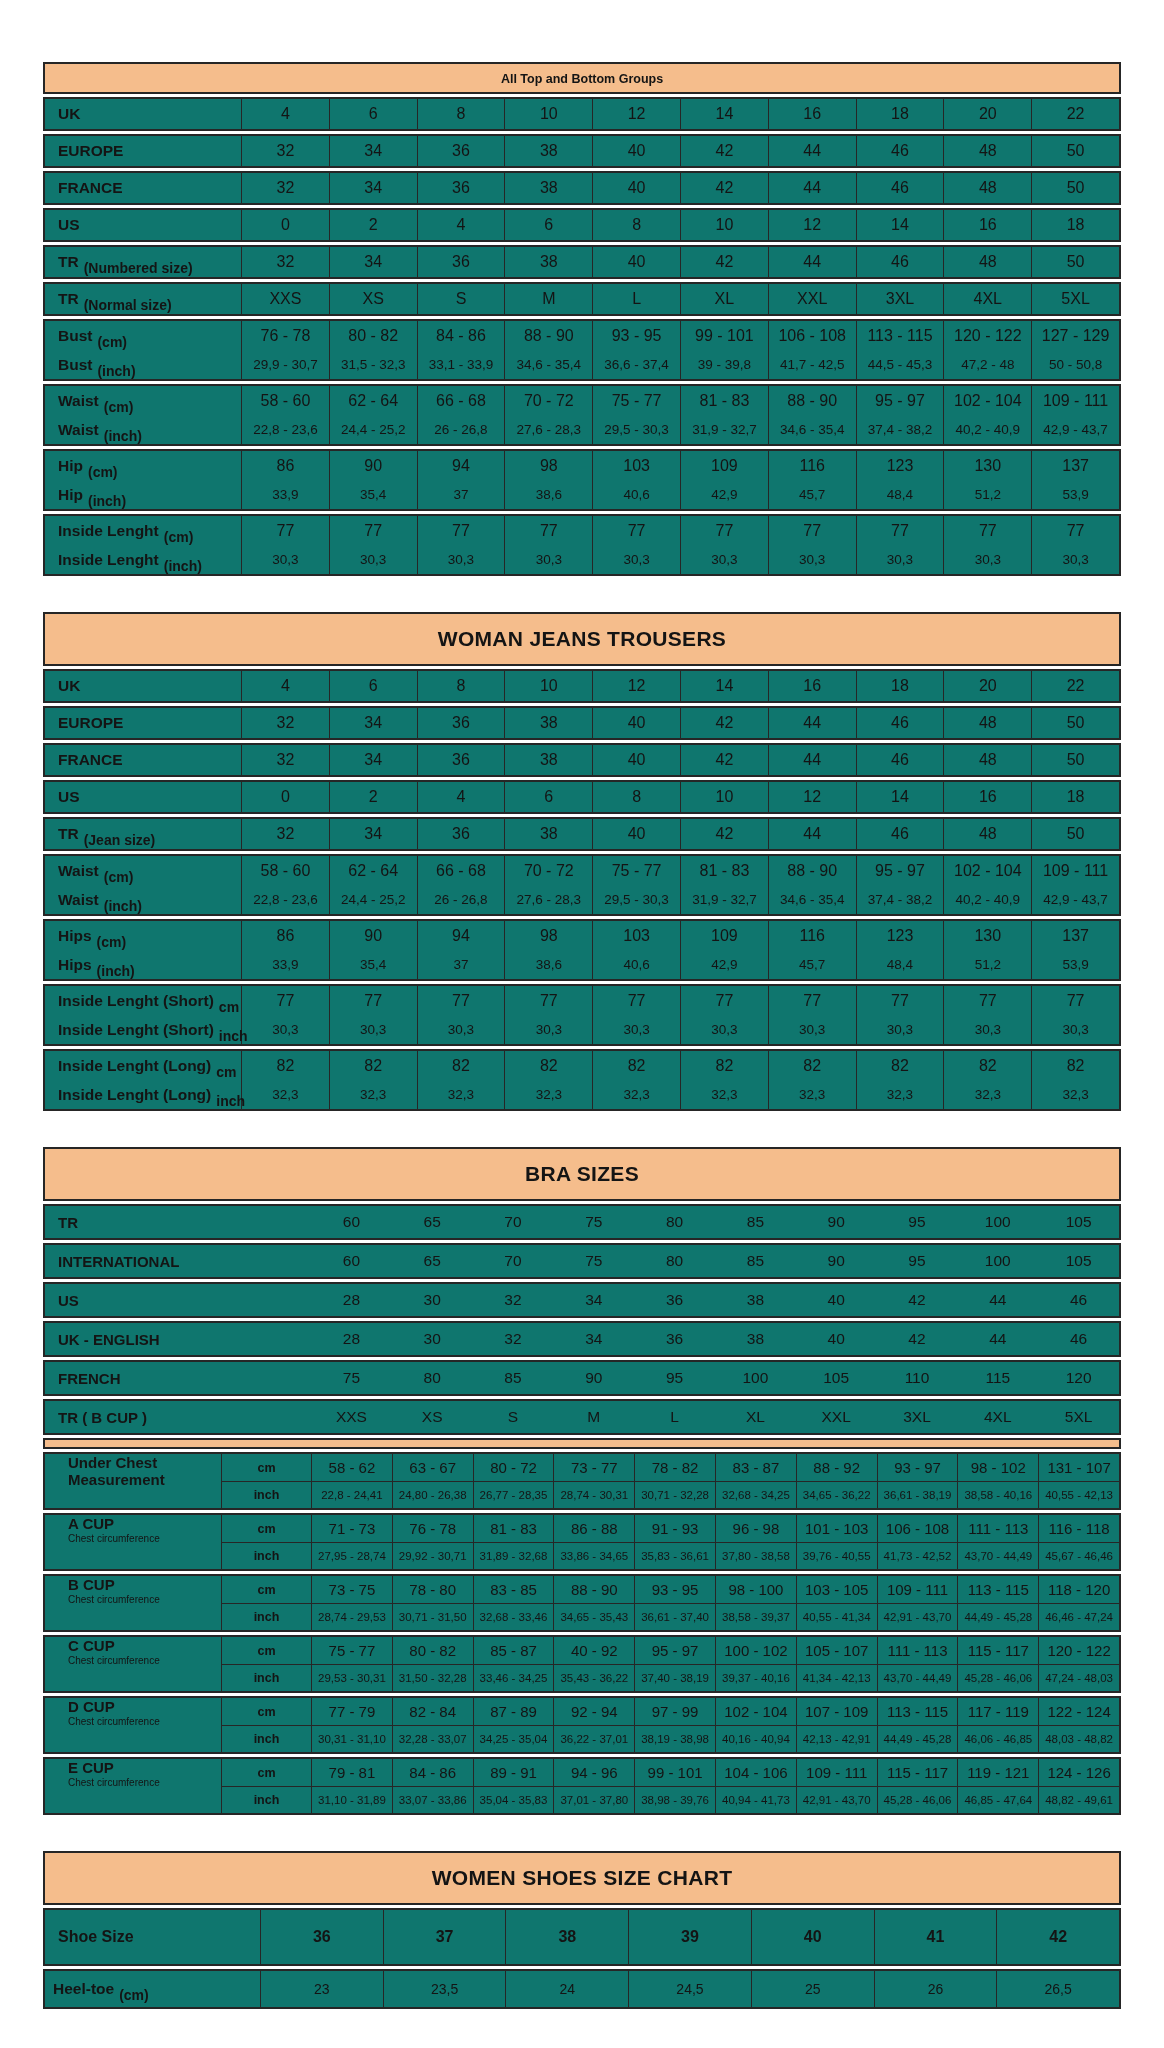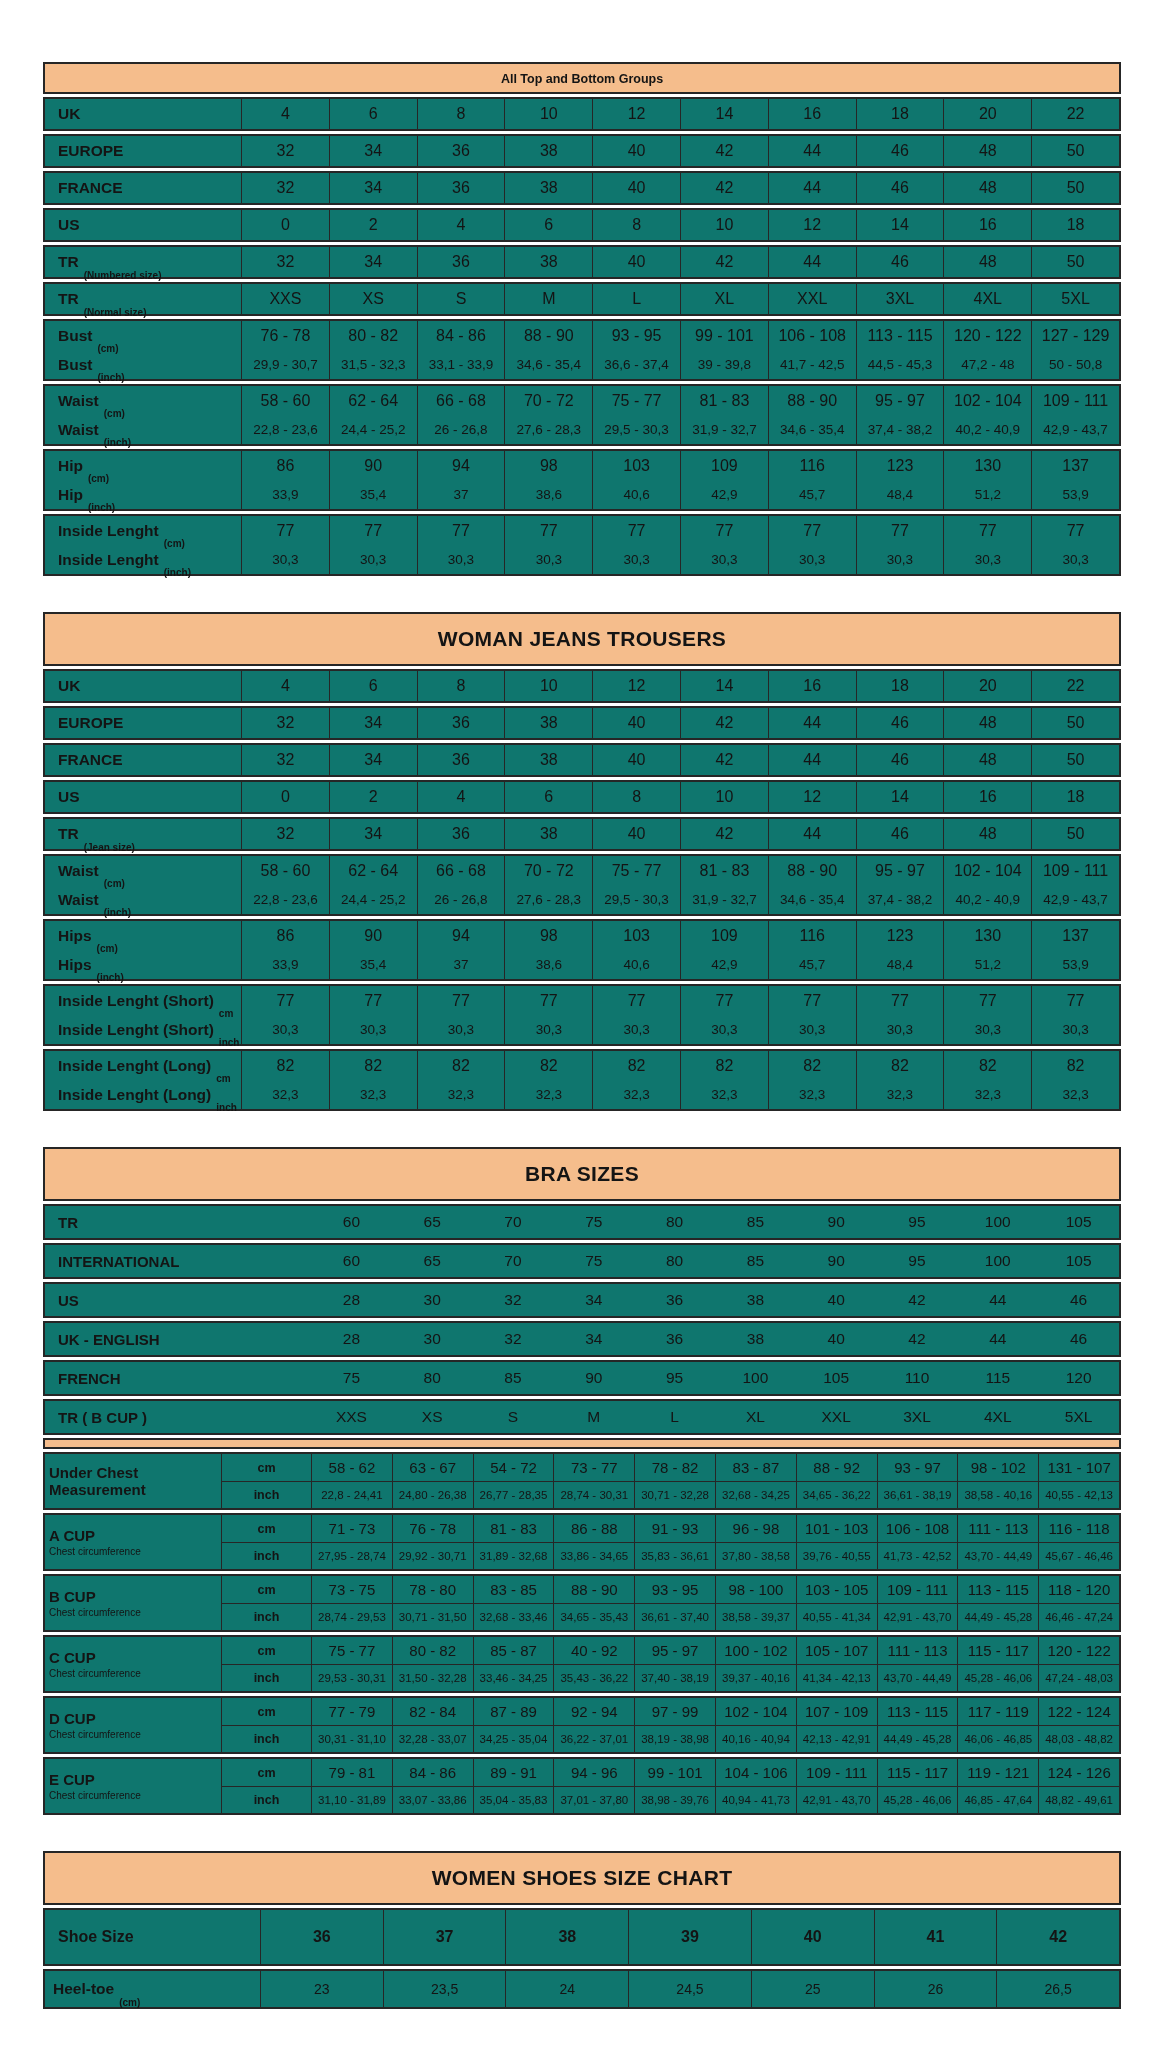--- a/index.html
+++ b/index.html
@@ -34,35 +34,35 @@
   .cols-sizes{grid-template-columns:196px repeat(10,1fr);}
   .cols-bra-plain{grid-template-columns:266px repeat(10,1fr);}
   .cols-bra-cup{grid-template-columns:176px 90px repeat(10,1fr);}
   .cols-shoes{grid-template-columns:215px repeat(7,1fr);}
   .cell{
     display:flex;align-items:center;justify-content:center;
     height:30px;font-size:16px;white-space:nowrap;
   }
   .pair .cell{height:29px;}
   .label-cell{justify-content:flex-start;padding-left:13px;font-weight:700;font-size:15.5px;}
-  .lbl-unit{font-weight:700;font-size:10px;margin-left:5px;position:relative;top:13px;}
+  .lbl-unit{font-weight:700;font-size:14px;margin-left:5px;position:relative;top:6px;}
   .vline{border-left:1.5px solid var(--bd);}
   .inch-text{font-size:13.5px;}
   
   .cols-bra-plain .cell{height:32px;font-size:15.5px;}
   .cols-bra-plain .label-cell{font-size:15px;}
   
   .bra-sep{height:11px;background:var(--accent);border:2px solid var(--bd);margin-bottom:3px;}
   .cup-cell{height:27px;font-size:15px;}
   .cup-inch{font-size:11.5px;}
   .unit-cell{font-weight:700;font-size:12.5px;}
   .cup-label{
     grid-row:1/3;grid-column:1;
-    flex-direction:column;align-items:flex-start;justify-content:center;
-    padding-left:4px;height:auto;
+    flex-direction:column;align-items:flex-start;justify-content:flex-start;
+    padding-left:23px;height:auto;
   }
   .cup-label-main{font-weight:700;font-size:15px;line-height:1.15;white-space:normal;}
   .cup-label-sub{font-size:10px;font-weight:400;margin-top:1px;}
   .hline{border-top:1.5px solid var(--bd);}
   
   .shoe-row1 .cell{height:54px;font-weight:700;font-size:16px;}
   .shoe-row2 .cell{height:36px;font-size:14px;}
   .shoe-row2 .label-cell{font-size:15.5px;padding-left:8px;}
 </style>
 </head>
@@ -592,21 +592,21 @@
       </div>
     <div class="bra-sep"></div>
     <div id="bra-cup-rows">
         <div class="row-box cols-bra-cup">
           <div class="cell cup-label">
             <span class="cup-label-main">Under Chest Measurement</span>
           </div>
           <div class="cell cup-cell unit-cell vline">cm</div>
           <div class="cell cup-cell vline">58 - 62</div>
           <div class="cell cup-cell vline">63 - 67</div>
-          <div class="cell cup-cell vline">54 - 72</div>
+          <div class="cell cup-cell vline">80 - 72</div>
           <div class="cell cup-cell vline">73 - 77</div>
           <div class="cell cup-cell vline">78 - 82</div>
           <div class="cell cup-cell vline">83 - 87</div>
           <div class="cell cup-cell vline">88 - 92</div>
           <div class="cell cup-cell vline">93 - 97</div>
           <div class="cell cup-cell vline">98 - 102</div>
           <div class="cell cup-cell vline">131 - 107</div>
           <div class="cell cup-cell unit-cell vline hline">inch</div>
           <div class="cell cup-cell vline hline cup-inch">22,8 - 24,41</div>
           <div class="cell cup-cell vline hline cup-inch">24,80 - 26,38</div>

